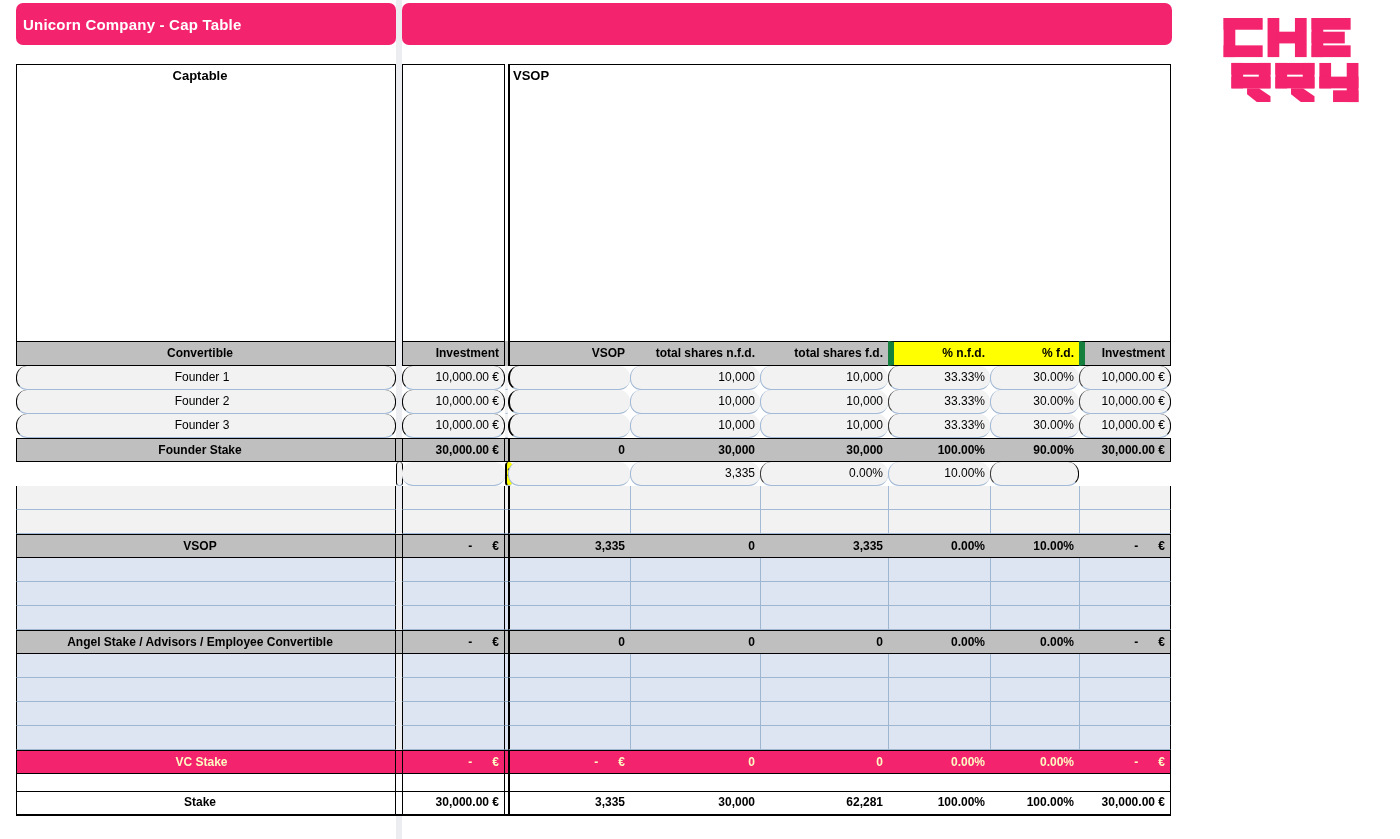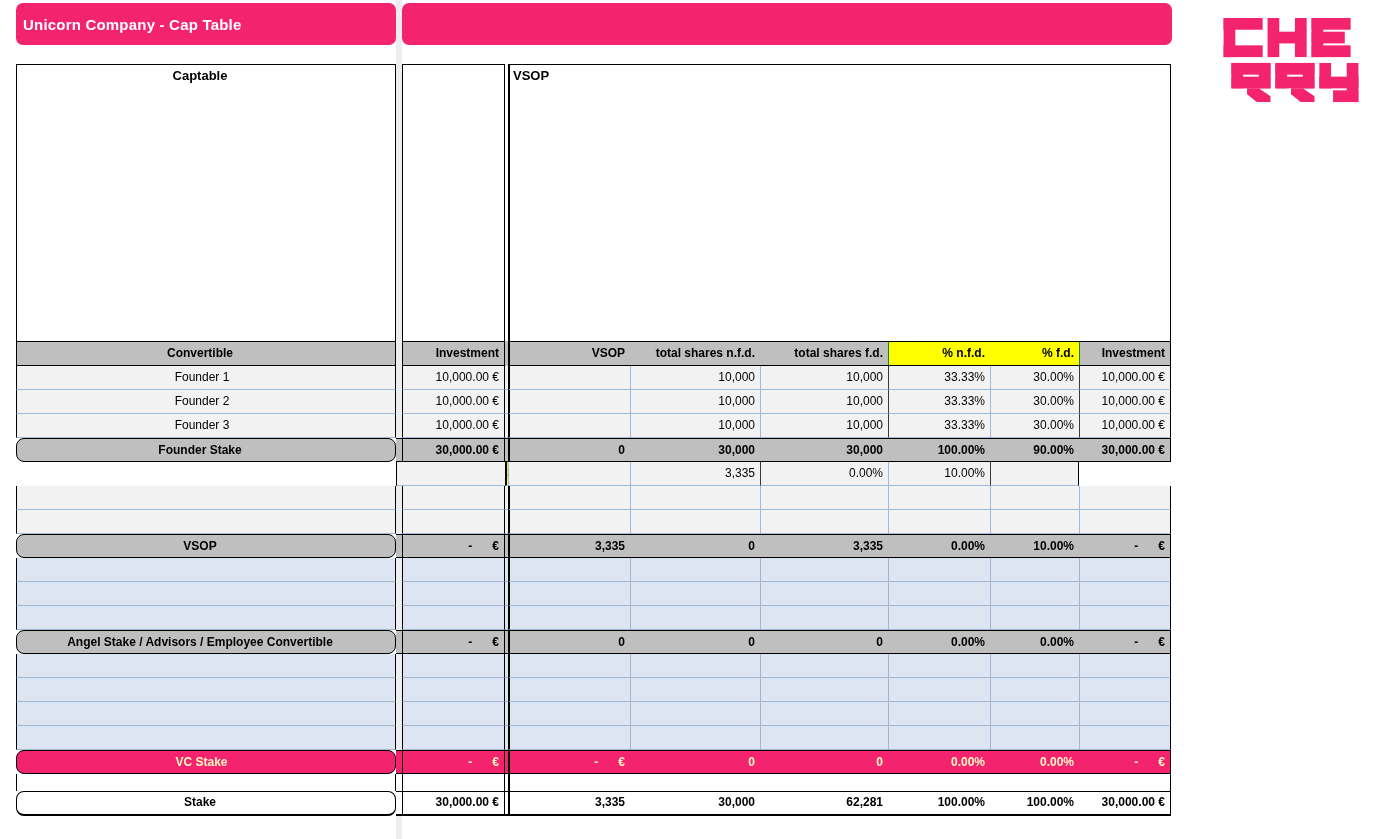--- a/index.html
+++ b/index.html
@@ -54,45 +54,45 @@
   .r-section .c-vsop{text-align:left;padding-left:3px;}
   .r-section .col-gap,.r-section .col-div{border:none;background:transparent;}
   .r-section .col-div{background:#fff;}
 
   
   .r-header{height:25px;}
   .r-header .cell{background:var(--grayhdr);font-weight:700;line-height:22px;
                   border-top:1.5px solid #000;border-bottom:1.5px solid #000;}
   .r-header .c-name{padding-left:4px;}
   .r-header .c-pct_nfd,.r-header .c-pct_fd{background:var(--yellow);}
-  .r-header .c-pct_nfd,.r-header .c-investment2{border-left:1px solid #15803d;}
+  .r-header .c-pct_nfd,.r-header .c-investment2{border-left:6px solid #15803d;}
   .r-header .col-gap{background:transparent;border:none;}
   .r-header .col-div{border:none;}
 
   
   .r-data,.r-empty,.r-blue,.r-subtotal,.r-pink{height:24px;}
   .r-data .cell,.r-empty .cell,.r-blue .cell{line-height:23px;}
-  .r-data .cell{background:var(--light);border-bottom:1px solid var(--bluebrd);}
+  .r-data .cell{background:var(--light);border-bottom:1px solid var(--bluebrd);border-radius:11px;}
   .r-empty .cell{background:var(--light);border-bottom:1px solid var(--bluebrd);}
   .r-blue .cell{background:var(--blue);border-bottom:1px solid #9FB6D0;}
 
   .r-data .c-shares_nfd,.r-data .c-shares_fd,.r-data .c-pct_fd{border-left:1px solid var(--bluebrd);}
   .r-data .c-pct_nfd,.r-data .c-investment2{border-left:1px solid var(--darkbrd);padding-left:9px;}
   .r-empty .c-shares_nfd,.r-empty .c-shares_fd,.r-empty .c-pct_nfd,
   .r-empty .c-pct_fd,.r-empty .c-investment2{border-left:1px solid var(--bluebrd);}
   .r-blue .c-shares_nfd,.r-blue .c-shares_fd,.r-blue .c-pct_nfd,
   .r-blue .c-pct_fd,.r-blue .c-investment2{border-left:1px solid #9FB6D0;}
 
   .r-data .col-gap,.r-empty .col-gap,.r-blue .col-gap,
   .r-subtotal .col-gap,.r-pink .col-gap,.r-spacer .col-gap,.r-total .col-gap{background:transparent;border:none;}
 
   
   .r-subtotal .cell{background:var(--grayhdr);font-weight:700;line-height:22px;
                     border-top:1px solid #000;border-bottom:1px solid #000;}
-  .r-subtotal .c-name,.r-pink .c-name,.r-total .c-name{padding-left:4px;border-radius:8px;}
+  .r-subtotal .c-name,.r-pink .c-name,.r-total .c-name{padding-left:4px;}
 
   
   .r-pink .cell{background:var(--pink);color:#fef9c3;font-weight:700;line-height:22px;
                 border-top:1px solid #000;border-bottom:1px solid #000;}
   .r-pink .c-name{padding-left:7px;}
 
   
   .r-spacer{height:17px;}
   .r-spacer .cell{background:#fff;}
   .r-total{height:25px;}

